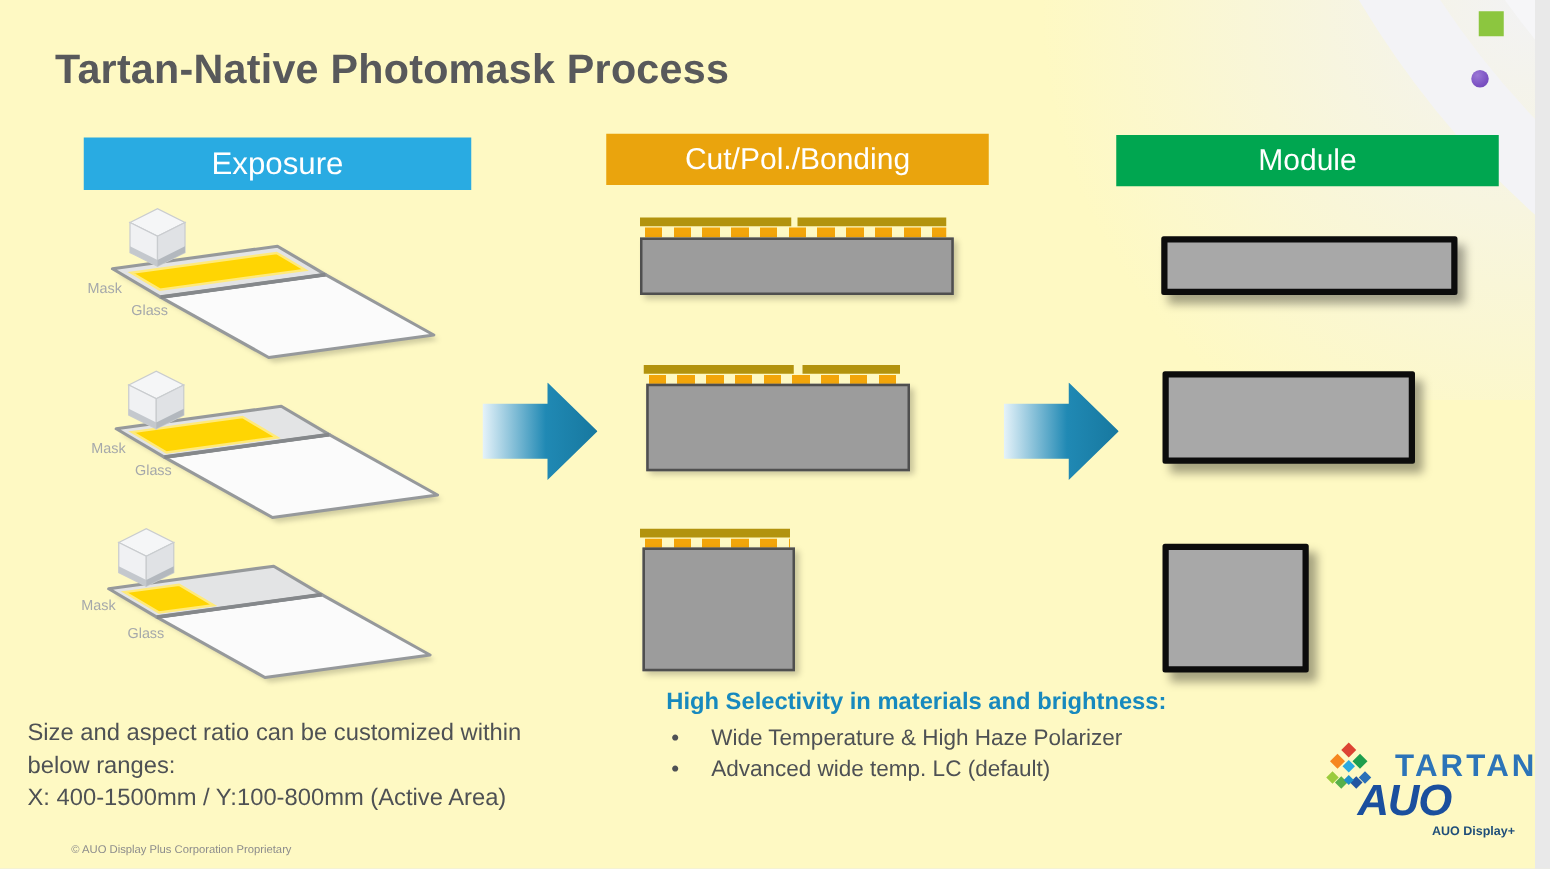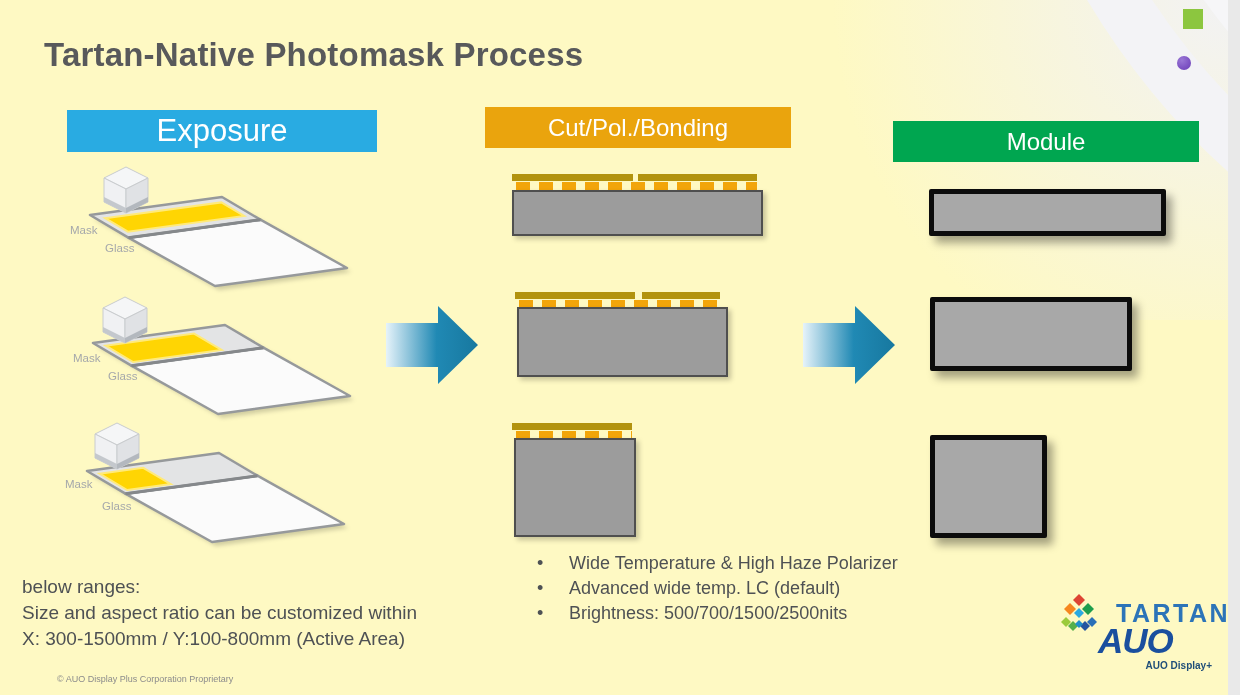--- a/index.html
+++ b/index.html
@@ -12,23 +12,23 @@
     background:radial-gradient(circle at 100% 0%, #f2f2f4 0%, rgba(255,255,255,0) 75%);}
   .deco-square{position:absolute;left:1183px;top:9px;width:20px;height:20px;background:#8CC63F;}
   .deco-dot{position:absolute;left:1177px;top:56px;width:14px;height:14px;border-radius:50%;
     background:radial-gradient(circle at 35% 30%, #9a77d6 0%, #7C52C3 60%, #6a41b4 100%);}
 
   .page-title{position:absolute;left:44px;top:36px;font-size:33px;font-weight:700;
     color:#58595B;letter-spacing:0.2px;}
 
   .hdr{position:absolute;color:#fff;text-align:center;font-weight:500;
     display:flex;align-items:center;justify-content:center;}
-  .hdr-exposure{left:67px;top:110px;width:310px;height:42px;font-size:31px;}
+  .hdr-exposure{left:67px;top:110px;width:310px;height:42px;font-size:25px;}
   .hdr-cut{left:485px;top:107px;width:306px;height:41px;font-size:24px;}
-  .hdr-module{left:893px;top:108px;width:306px;height:41px;font-size:24px;margin-top:13px;}
+  .hdr-module{left:893px;top:108px;width:306px;height:41px;font-size:24px;}
 
   .expo-svg{position:absolute;width:310px;height:135px;overflow:visible;}
 
   .bar{position:absolute;height:7px;background:#B2930E;}
   .teeth{position:absolute;height:8px;
     background:repeating-linear-gradient(90deg,#F2A50A 0 14px,rgba(0,0,0,0) 14px 23px);}
   .slab{position:absolute;background:#9C9C9C;border:2px solid #4F4F4F;box-sizing:border-box;
     box-shadow:3px 3px 5px rgba(0,0,0,0.22);}
 
   .module-rect{position:absolute;background:#A8A8A8;border:5px solid #0C0C0C;border-radius:2px;
@@ -41,21 +41,21 @@
   .notes-mid{position:absolute;left:533px;top:551px;width:470px;}
   .notes-mid-heading{font-size:19px;font-weight:700;color:#1789BE;margin:0 0 5px 0;}
   .notes-mid ul{list-style:none;margin:0;padding:0;font-size:18px;line-height:25px;
     font-weight:500;color:#4E5154;}
   .notes-mid li{position:relative;padding-left:36px;}
   .notes-mid li::before{content:"•";position:absolute;left:4px;color:#4E5154;}
 
   .brand-tartan-text{position:absolute;left:1116px;top:599px;font-size:25px;font-weight:600;
     letter-spacing:2.5px;color:#2C74B8;}
   .brand-auo{position:absolute;left:1086px;top:621px;font-size:35px;font-weight:800;
-    font-style:italic;color:#1A4F9E;letter-spacing:-1px;margin-left:12px;}
+    font-style:italic;color:#1A4F9E;letter-spacing:-1px;}
   .brand-auo-sub{position:absolute;left:1142px;top:660px;width:70px;text-align:right;
     font-size:10px;font-weight:700;color:#1F4E79;}
   .tartan-icon{position:absolute;left:1059px;top:593px;}
 
   .footer{position:absolute;left:57px;top:674px;font-size:9px;color:#8C8C8C;text-align:right;}
 </style>
 </head>
 <body>
 
 <div class="slide">
@@ -179,30 +179,30 @@
 
   <div class="bar" style="left:512px;top:423px;width:120px"></div>
   <div class="teeth" style="left:516px;top:431px;width:116px"></div>
   <div class="slab" style="left:514px;top:438px;width:122px;height:99px"></div>
 
   <div class="module-rect" style="left:929px;top:189px;width:237px;height:47px"></div>
   <div class="module-rect" style="left:930px;top:297px;width:202px;height:74px"></div>
   <div class="module-rect" style="left:930px;top:435px;width:117px;height:103px"></div>
 
   <div class="notes-left">
+    <div>Size and aspect ratio can be customized within</div>
     <div>below ranges:</div>
-    <div>Size and aspect ratio can be customized within</div>
-    <div>X: 300-1500mm / Y:100-800mm (Active Area)</div>
+    <div>X: 400-1500mm / Y:100-800mm (Active Area)</div>
   </div>
 
   <div class="notes-mid">
+    <p class="notes-mid-heading">High Selectivity in materials and brightness:</p>
     <ul>
       <li>Wide Temperature &amp; High Haze Polarizer</li>
       <li>Advanced wide temp. LC (default)</li>
-      <li>Brightness: 500/700/1500/2500nits</li>
     </ul>
   </div>
 
   <svg class="tartan-icon" width="40" height="40" viewBox="0 0 40 40">
     <g>
       <path d="M20 1 L26 7 L20 13 L14 7 Z" fill="#DD4433"></path>
       <path d="M11 10 L17 16 L11 22 L5 16 Z" fill="#F6871F"></path>
       <path d="M29 10 L35 16 L29 22 L23 16 Z" fill="#1E9E4D"></path>
       <path d="M20 15 L25 20 L20 25 L15 20 Z" fill="#2BA9E0"></path>
       <path d="M7 24 L12 29 L7 34 L2 29 Z" fill="#9BCB3C"></path>

